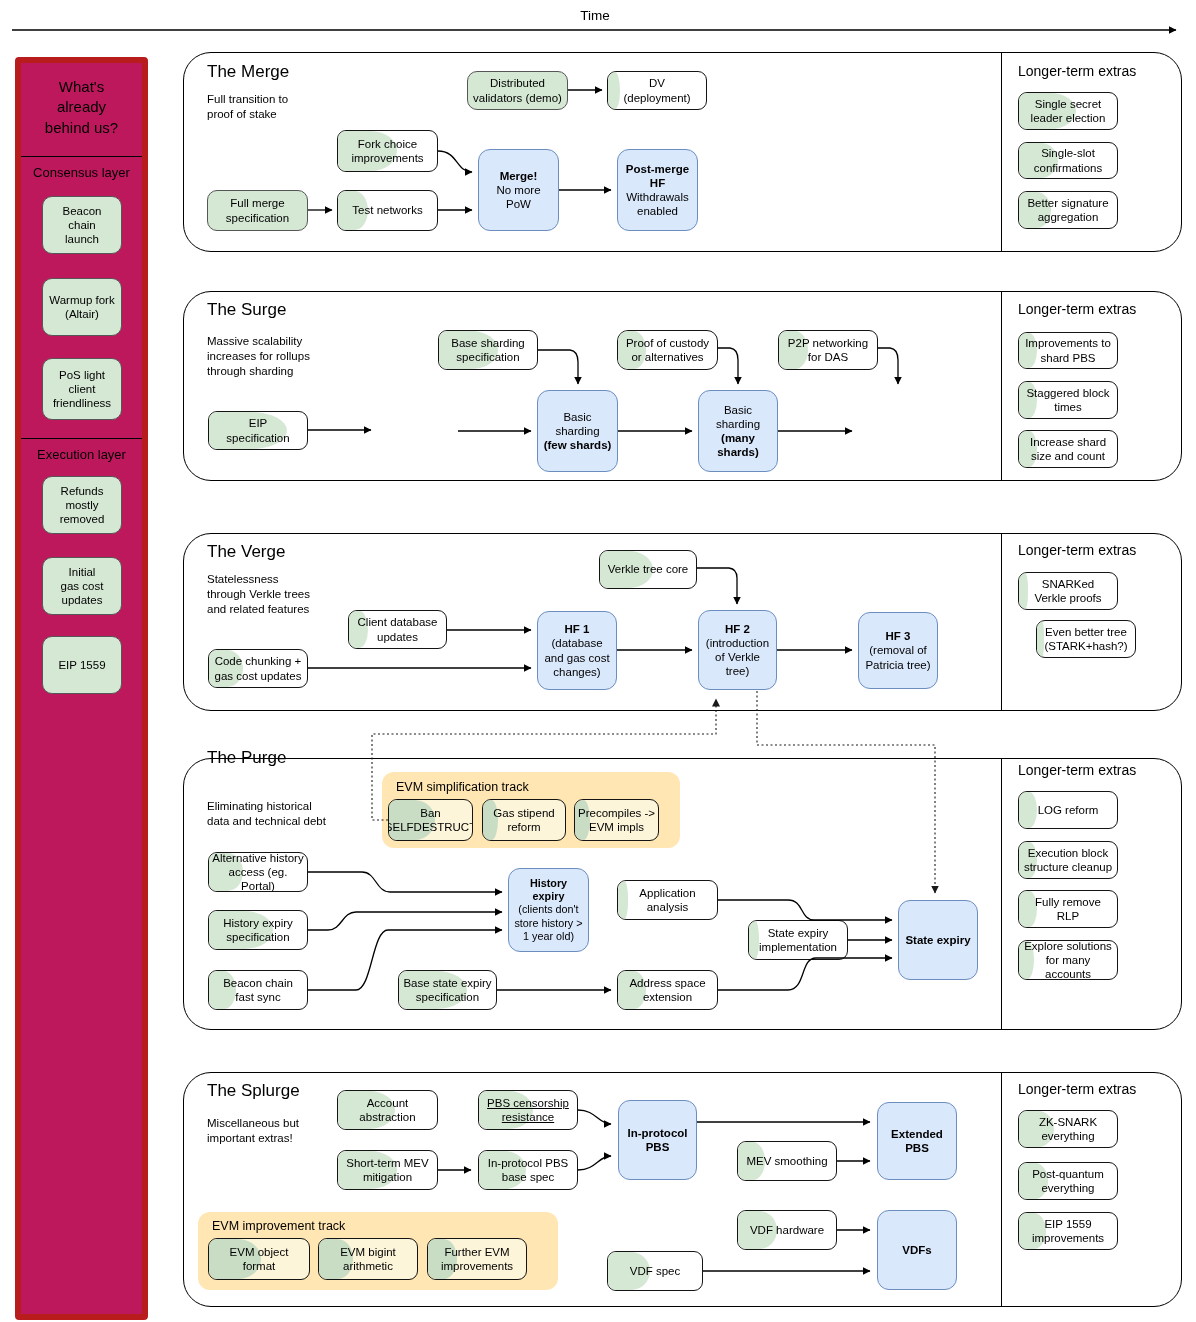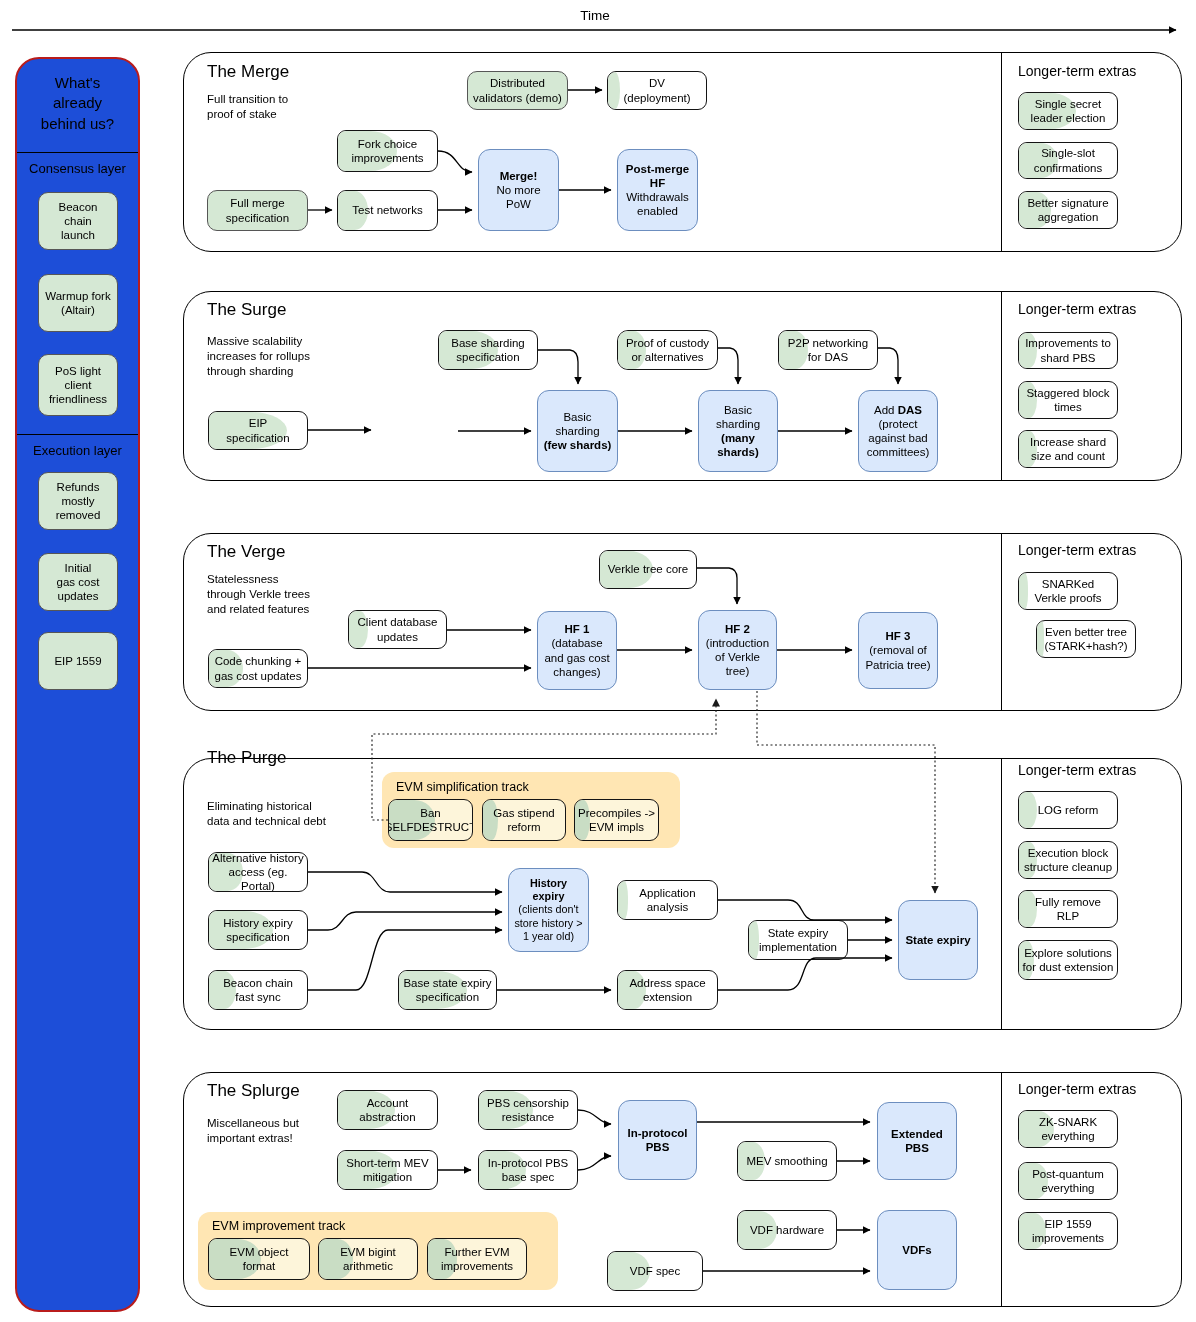--- a/index.html
+++ b/index.html
@@ -1,21 +1,21 @@
 <!DOCTYPE html>
 <html><head>
 <meta charset="utf-8">
 <style>
   html,body{margin:0;padding:0;background:#fff;}
   .canvas{position:relative;width:1196px;height:1322px;background:#fff;
     font-family:"Liberation Sans",sans-serif;color:#000;overflow:hidden;padding-left:7px;}
   svg.arrows{position:absolute;left:0;top:0;z-index:3;pointer-events:none;}
   .row{position:absolute;border:1px solid #000;border-radius:28px;background:#fff;z-index:1;}
   .vdiv{position:absolute;top:0;bottom:0;left:817px;width:1px;background:#000;}
-  .sidebar{position:absolute;left:15px;top:57px;width:121px;height:1251px;border:2px solid #b91c1c;border-radius:24px;background:#1d4ed8;z-index:1;}
+  .sidebar{position:absolute;left:15px;top:57px;width:121px;height:1251px;border:6px solid #b91c1c;border-radius:4px;background:#be185d;z-index:1;}
   .hdiv{position:absolute;left:0;right:0;height:1px;background:#000;}
   .sb-title{position:absolute;top:14px;left:8px;right:8px;font-size:15px;line-height:1.35;text-align:center;}
   .sec-label{position:absolute;left:0;right:0;text-align:center;font-size:13px;}
   .row-title{position:absolute;font-size:17px;z-index:2;}
   .row-sub{position:absolute;font-size:11.5px;line-height:1.32;z-index:2;}
   .extras-title{position:absolute;font-size:14px;z-index:2;}
   .tl-label{position:absolute;top:8px;left:540px;width:110px;text-align:center;font-size:13.5px;z-index:2;}
   .node{position:absolute;box-sizing:border-box;border:1px solid #141414;border-radius:9px;background:#fff;
     display:flex;align-items:center;justify-content:center;text-align:center;
     font-size:11.5px;line-height:1.24;padding:2px 3px;z-index:2;overflow:hidden;}
@@ -164,26 +164,20 @@
       <span class="t"><span>Basic
 sharding
 </span><span class="b">(few shards)</span></span>
     </div>
   <div class="node blue" style="left:698px;top:390px;width:80px;height:82px">
       <span class="t"><span>Basic
 sharding
 </span><span class="b">(many
 shards)</span></span>
     </div>
-  <div class="node blue" style="left:858px;top:390px;width:80px;height:82px">
-      <span class="t"><span>Add </span><span class="b">DAS</span><span>
-(protect
-against bad
-committees)</span></span>
-    </div>
 
   <div class="node prog" style="left: 1018px; top: 332px; width: 100px; height: 37px; --p: 18%;">
       <span class="t">Improvements to
 shard PBS</span>
     </div>
   <div class="node prog" style="left: 1018px; top: 381px; width: 100px; height: 38px; --p: 18%;">
       <span class="t">Staggered block
 times</span>
     </div>
   <div class="node prog" style="left: 1018px; top: 430px; width: 100px; height: 38px; --p: 18%;">
@@ -300,33 +294,33 @@
   <div class="node prog" style="left: 1018px; top: 841px; width: 100px; height: 38px; --p: 18%;">
       <span class="t">Execution block
 structure cleanup</span>
     </div>
   <div class="node prog" style="left: 1018px; top: 890px; width: 100px; height: 38px; --p: 18%;">
       <span class="t">Fully remove
 RLP</span>
     </div>
   <div class="node prog" style="left: 1018px; top: 940px; width: 100px; height: 40px; --p: 15%;">
       <span class="t">Explore solutions
-for dust extension</span>
+for many accounts</span>
     </div>
 
   <div class="row-title" style="left:207px;top:1081px">The Splurge</div>
   <div class="row-sub t" style="left:207px;top:1116px;width:120px;white-space:pre-wrap">Miscellaneous but
 important extras!</div>
   <div class="extras-title" style="left:1018px;top:1081px">Longer-term extras</div>
 
   <div class="node prog" style="left: 337px; top: 1090px; width: 101px; height: 40px; --p: 58%;">
       <span class="t">Account
 abstraction</span>
     </div>
-  <div class="node prog" style="left: 478px; top: 1090px; width: 100px; height: 40px; --p: 55%;">
+  <div class="node prog" style="left: 478px; top: 1090px; width: 100px; height: 40px; text-decoration: underline; --p: 55%;">
       <span class="t">PBS censorship
 resistance</span>
     </div>
   <div class="node prog" style="left: 337px; top: 1150px; width: 101px; height: 40px; --p: 60%;">
       <span class="t">Short-term MEV
 mitigation</span>
     </div>
   <div class="node prog" style="left: 478px; top: 1150px; width: 100px; height: 40px; --p: 48%;">
       <span class="t">In-protocol PBS
 base spec</span>

